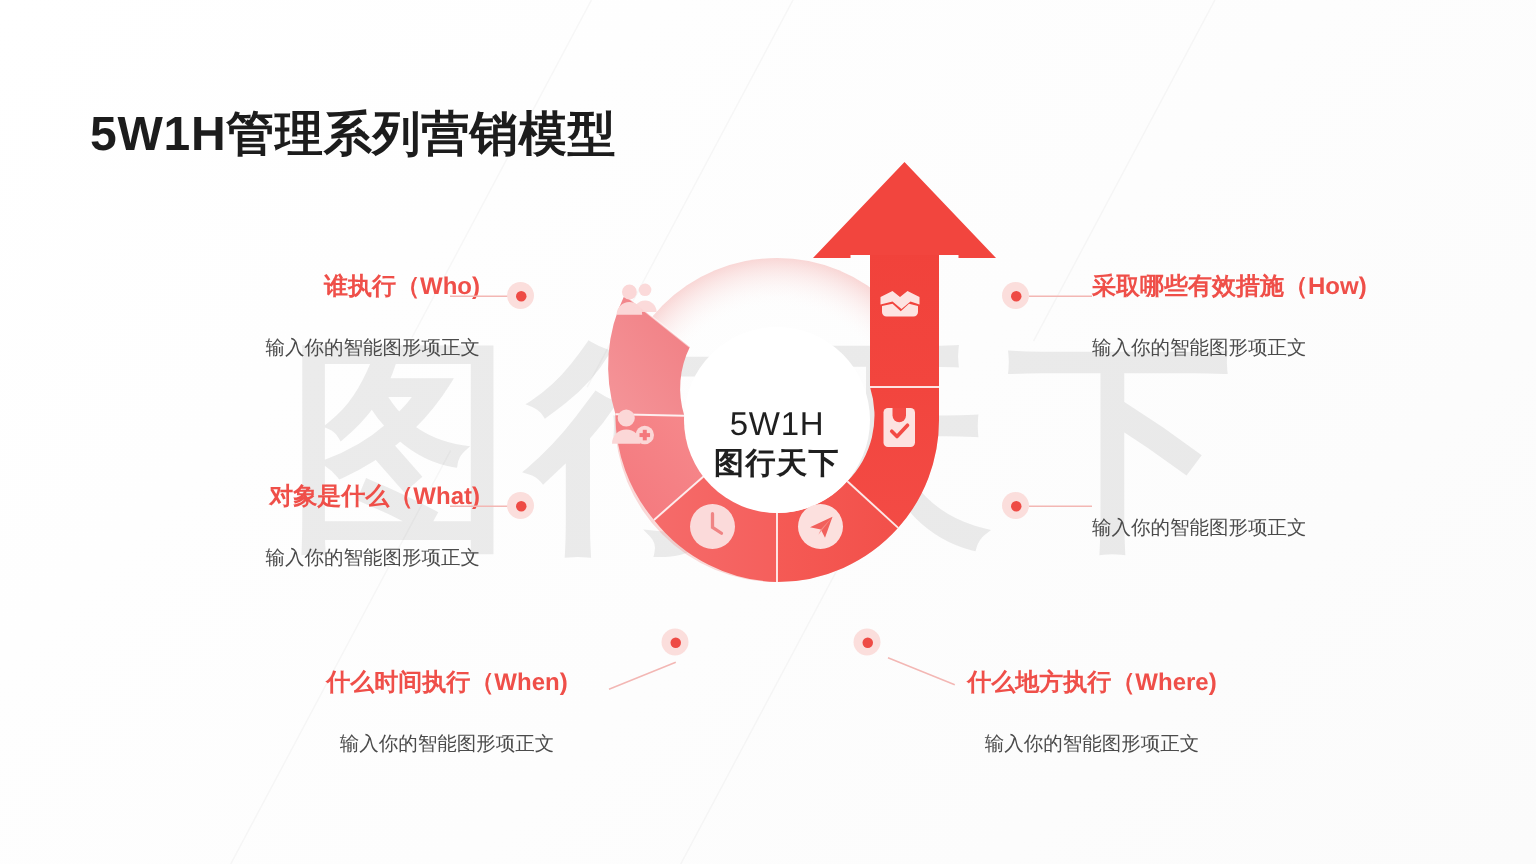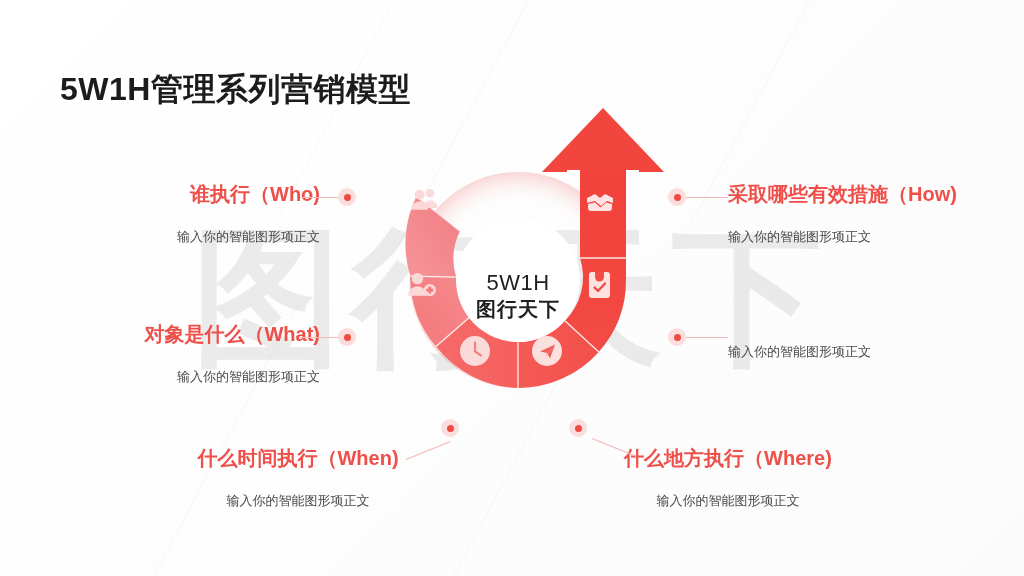--- a/index.html
+++ b/index.html
@@ -87,21 +87,21 @@
   .center-line2 {
     font-size: 20px;
     font-weight: 700;
     color: #1f1f1f;
     letter-spacing: 1px;
   }
 
   
   .callout { position: absolute; }
   .callout .title {
-    font-size: 20px;
+    font-size: 16px;
     font-weight: 700;
     color: #ef4f49;
     white-space: nowrap;
     line-height: 1.25;
   }
   .callout .subtitle {
     font-size: 13px;
     font-weight: 400;
     color: #4b4b4b;
     white-space: nowrap;

